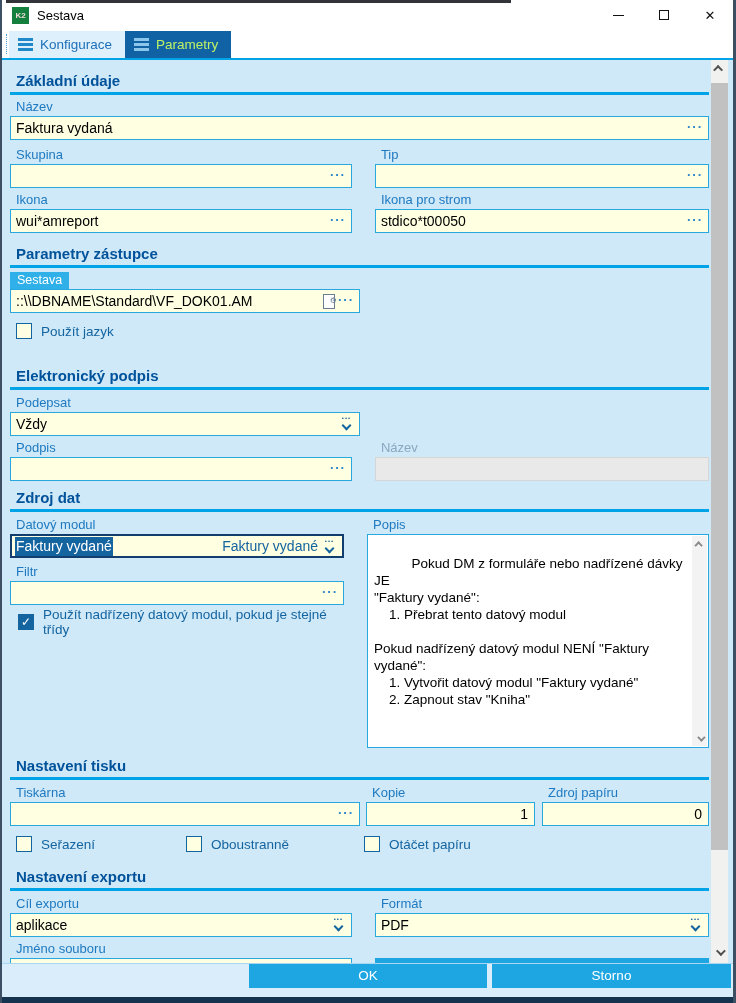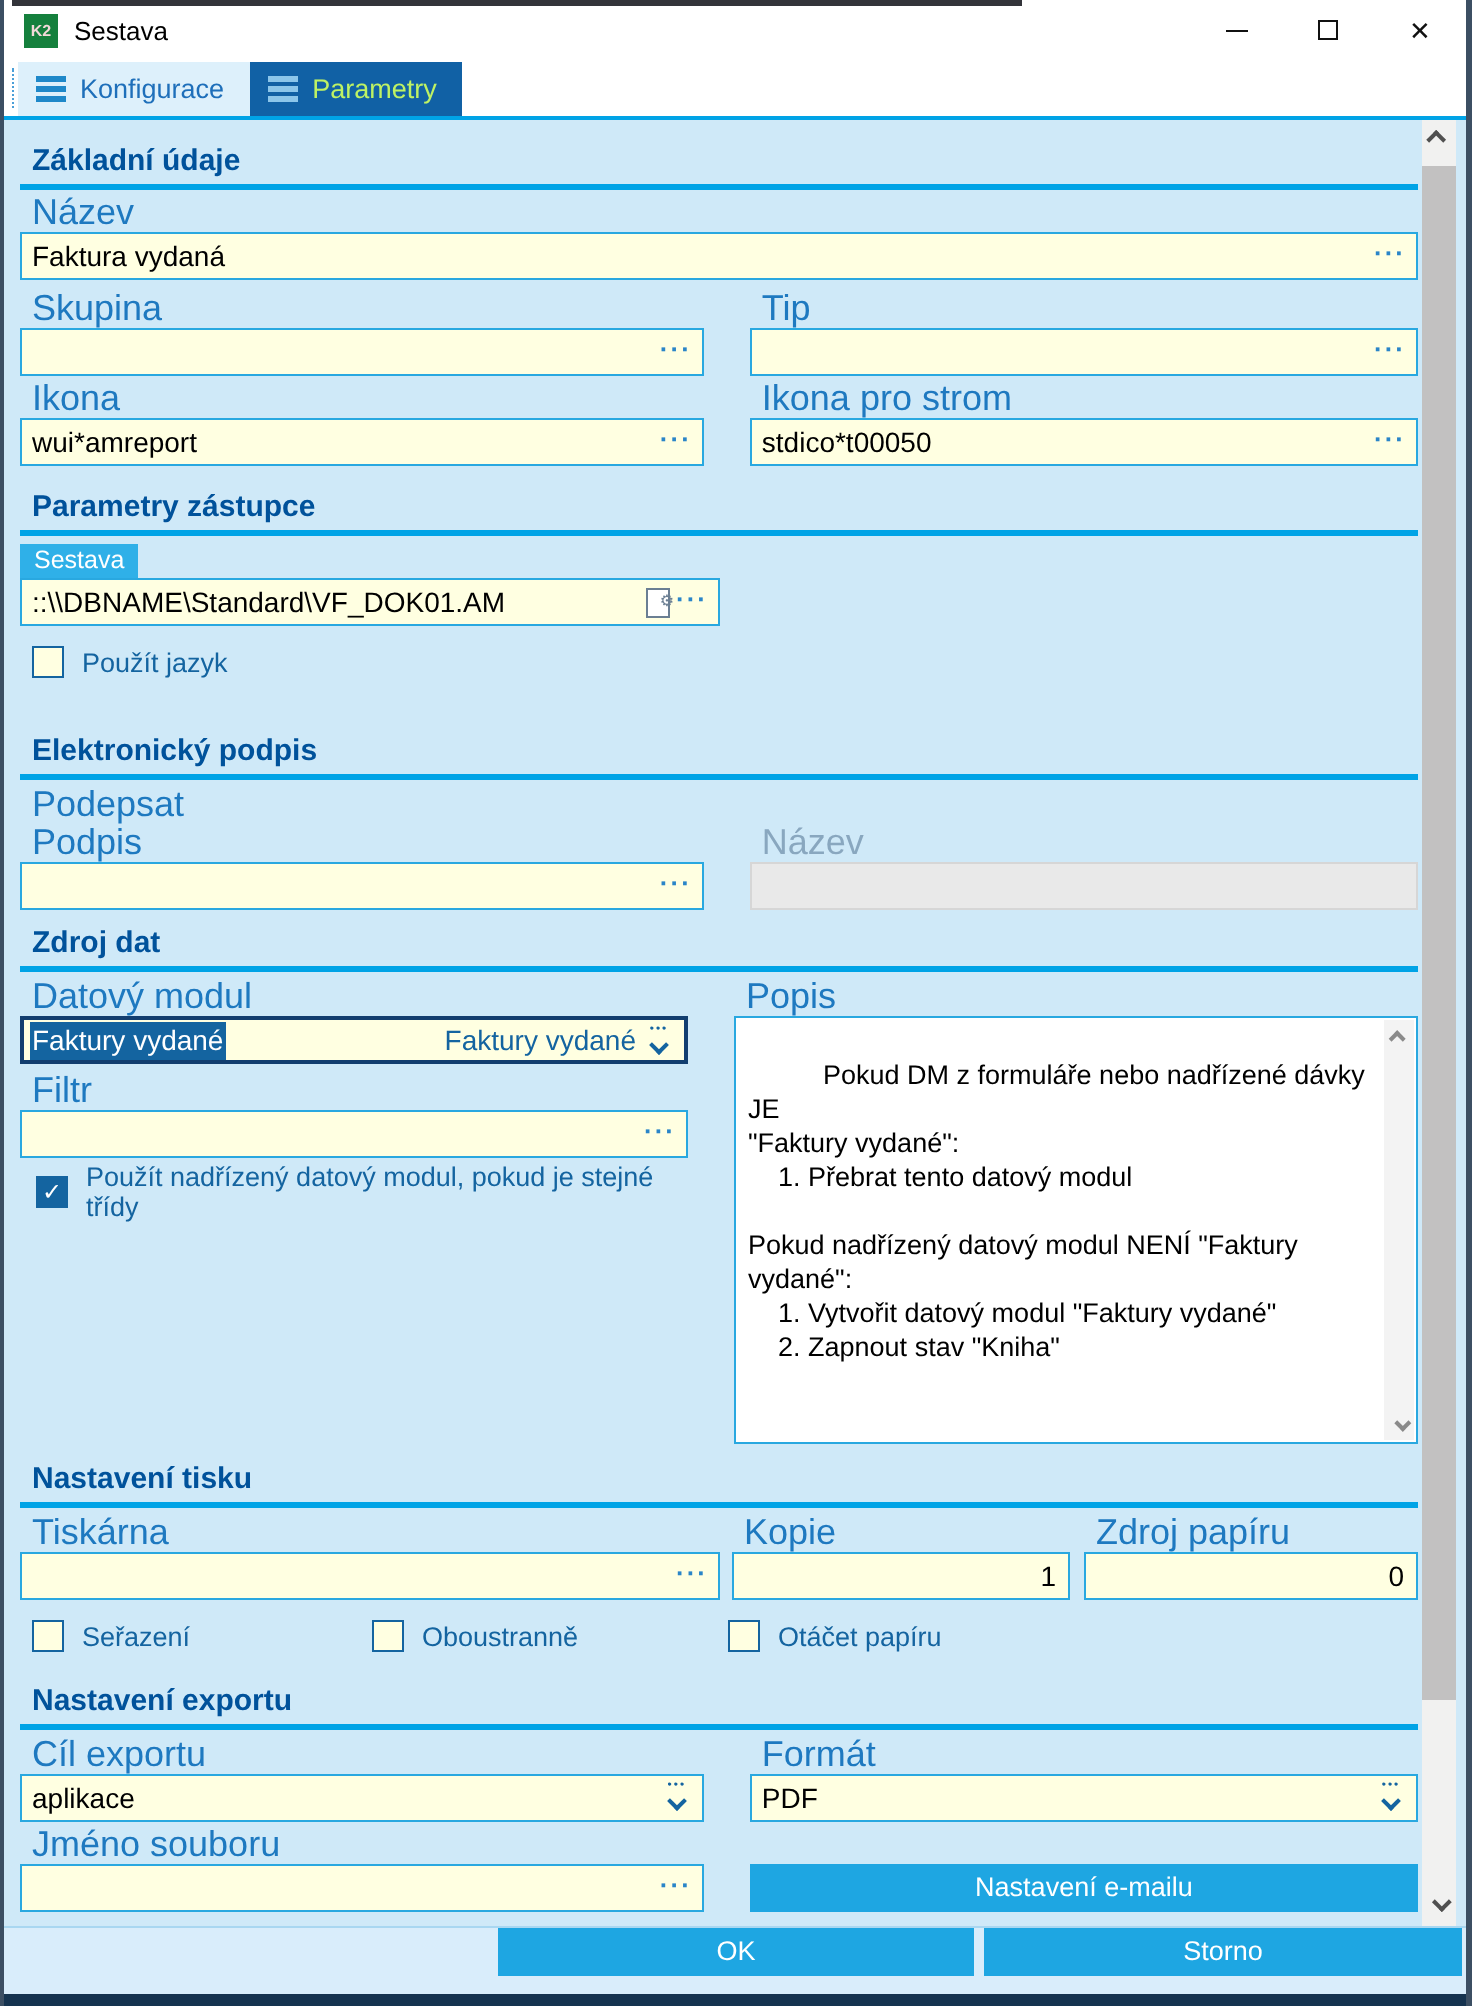--- a/index.html
+++ b/index.html
@@ -35,21 +35,21 @@
   .tab .bars i{ display:block; width:15px; height:3px; }
   .tab-normal{ background:#ddf0fb; color:#1e6fba; }
   .tab-normal .bars i{ background:#1e88c9; }
   .tab-selected{ background:#1161a5; color:#bef264; }
   .tab-selected .bars i{ background:#8cc6ea; }
 
   
   .content{ flex:1 1 auto; position:relative; padding:12px 0 0 8px; overflow:hidden; }
   .sec-title{ width:699px; font-size:15px; font-weight:bold; color:#00529b;
     padding:0 0 3px 6px; border-bottom:3px solid #00a3e6; }
-  .flabel{ font-size:18px; color:#1e79c0; padding-left:6px; height:15px; line-height:15px; margin:6px 0 2px; }
+  .flabel{ font-size:13px; color:#1e79c0; padding-left:6px; height:15px; line-height:15px; margin:6px 0 2px; }
   .flabel.dim{ color:#89a7bf; }
 
   .field{ position:relative; height:24px; background:#ffffe1; border:1px solid #29a8e0;
     font-size:14px; color:#000; line-height:22px; padding:0 24px 0 5px; white-space:nowrap; overflow:hidden; }
   .field.noicon{ padding-right:6px; }
   .field.num{ text-align:right; }
   .field.disabled{ background:#e9e9e9; border-color:#d6d6d6; padding-right:6px; }
   .dots{ position:absolute; right:5px; top:0; height:22px; line-height:19px;
     color:#2a85c8; font-weight:bold; letter-spacing:1px; font-size:13px; }
   .ddglyph{ position:absolute; right:5px; top:3px; width:15px; height:17px;
@@ -196,20 +196,27 @@
       <span class="doc-ico"></span>
       <span class="dots">···</span>
     </div>
     <div class="cbrow" style="margin-top:9px; padding-left:6px">
       <span class="cb">✓</span>
       <span>Použít jazyk</span>
     </div>
 
     <div class="sec-title" style="margin-top:27px">Elektronický podpis</div>
     <div class="flabel" style="margin-top:5px">Podepsat</div>
+    <div class="field col1">
+      <span>Vždy</span>
+      <span class="ddglyph">
+          <span class="d3">•••</span>
+          <span class="chv"></span>
+        </span>
+    </div>
     <div class="row2 w-full" style="margin-top:4px">
       <div class="col1">
         <div class="flabel mt0">Podpis</div>
         <div class="field">
           <span></span>
           <span class="dots">···</span>
         </div>
       </div>
       <div class="col2">
         <div class="flabel dim mt0">Název</div>

